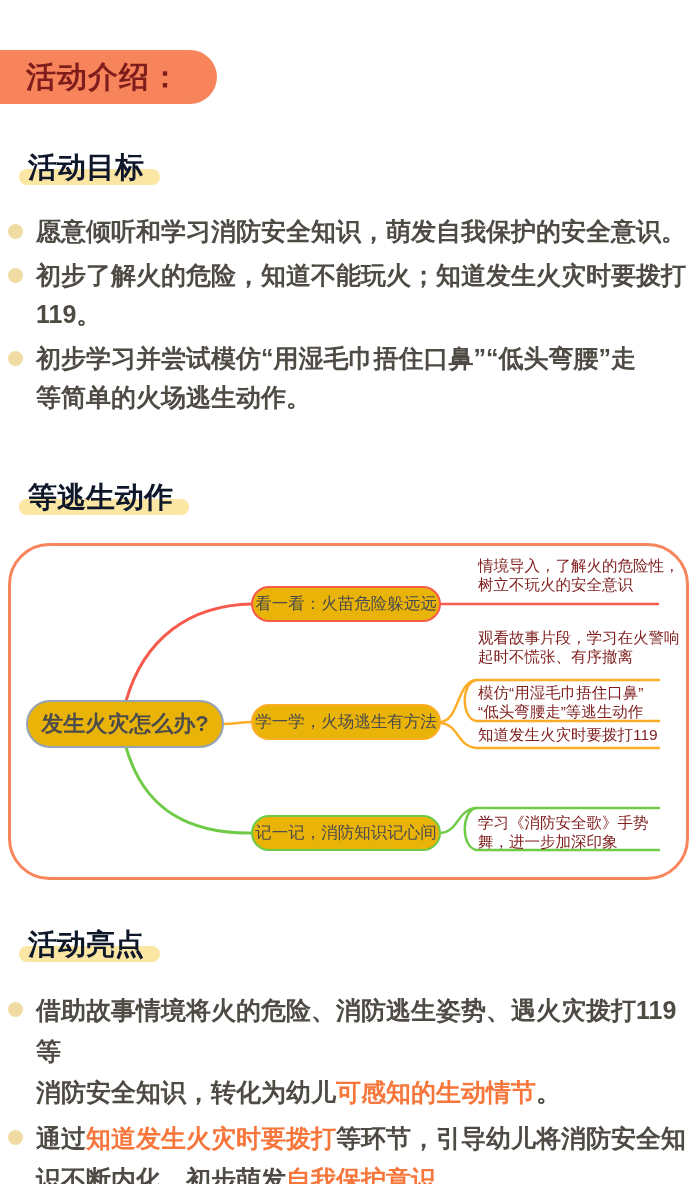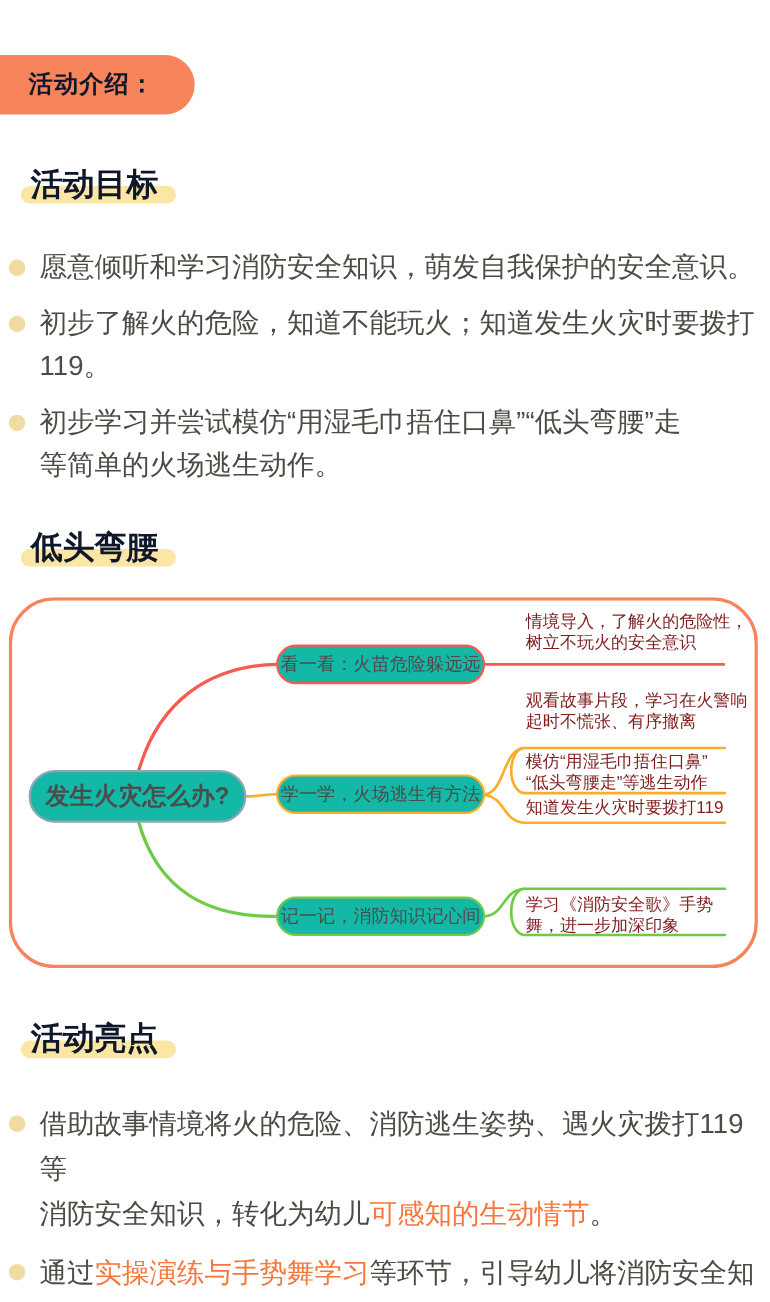--- a/index.html
+++ b/index.html
@@ -11,43 +11,43 @@
   .page{position:absolute;inset:0;}
 
   
   .badge{
     position:absolute;top:50px;left:0;height:54px;
     background:var(--primary_orange);
     border-radius:0 27px 27px 0;
     display:flex;align-items:center;
     padding:0 36px 0 26px;
   }
-  .badge .t{color:#0f172a;font-size:22px;font-weight:700;letter-spacing:1px;}
+  .badge .t{color:#7f1d1d;font-size:30px;font-weight:700;letter-spacing:1px;}
 
   
   .sec-title{position:absolute;left:28px;}
   .hl-wrap{position:relative;display:inline-block;}
   .hl-bar{position:absolute;left:-9px;right:-16px;bottom:3px;height:16px;
     background:var(--highlight_yellow);border-radius:8px;}
   .hl-text{position:relative;font-size:29px;font-weight:700;color:#0f172a;}
 
   
   .blist{position:absolute;left:0;width:700px;padding:0 6px 0 36px;box-sizing:border-box;}
-  .bitem{position:relative;margin:12px 0 5px 0;}
+  .bitem{position:relative;margin:0 0 5px 0;font-weight:bold;}
   .dot{position:absolute;left:-28px;top:12px;width:15px;height:15px;border-radius:50%;
     background:var(--bullet_dot);}
   .btext{font-size:25px;line-height:39px;color:var(--text_dark);white-space:pre-line;}
   .hilist .btext{line-height:41px;}
   .em{color:var(--emphasis_orange);}
 
   
   .mindmap{position:absolute;top:543px;left:8px;width:681px;height:337px;}
   .mindmap svg{position:absolute;top:0;left:0;}
   .node{
-    position:absolute;background:#14b8a6;display:flex;align-items:center;justify-content:center;
+    position:absolute;background:#eab308;display:flex;align-items:center;justify-content:center;
     color:#4c4c4c;box-sizing:border-box;text-align:center;
   }
   .node-root{
     left:18px;top:157px;width:198px;height:48px;border-radius:24px;
     border:2.5px solid var(--center_border);font-size:22px;font-weight:700;
   }
   .node-branch{left:243px;width:190px;height:36px;border-radius:18px;font-size:16.5px;}
   .nb1{top:43px;border:2px solid var(--branch_red);}
   .nb2{top:161px;border:2px solid var(--branch_orange);}
   .nb3{top:272px;border:2px solid var(--branch_green);}
@@ -90,21 +90,21 @@
     <div class="bitem">
       <span class="dot"></span>
       <div class="btext"><span>初步学习并尝试模仿“用湿毛巾捂住口鼻”“低头弯腰”走
 等简单的火场逃生动作。</span></div>
     </div>
   </div>
 
   <h2 class="sec-title" style="top:478px;margin:0;">
     <span class="hl-wrap">
       <span class="hl-bar"></span>
-      <span class="hl-text">低头弯腰</span>
+      <span class="hl-text">等逃生动作</span>
     </span>
   </h2>
 
   <div class="mindmap">
     <svg width="681" height="337" viewBox="0 0 681 337">
 
       <rect x="1.5" y="1.5" width="678" height="334" rx="40" class="stroke-frame"></rect>
 
       <path class="wire-main stroke-red" d="M118,158 C136,95 182,62 244,61"></path>
       <path class="wire stroke-red" d="M432,61 L650,61"></path>
@@ -142,18 +142,18 @@
     </span>
   </h2>
   <div class="blist hilist" style="top:990px;">
     <div class="bitem">
       <span class="dot"></span>
       <div class="btext"><span>借助故事情境将火的危险、消防逃生姿势、遇火灾拨打119等
 消防安全知识，转化为幼儿</span><span class="em">可感知的生动情节</span><span>。</span></div>
     </div>
     <div class="bitem">
       <span class="dot"></span>
-      <div class="btext"><span>通过</span><span class="em">实操演练与手势舞学习</span><span>等环节，引导幼儿将消防安全知
+      <div class="btext"><span>通过</span><span class="em">知道发生火灾时要拨打</span><span>等环节，引导幼儿将消防安全知
 识不断内化，初步萌发</span><span class="em">自我保护意识</span><span>。</span></div>
     </div>
   </div>
 
 </div>
 
 </body></html>

